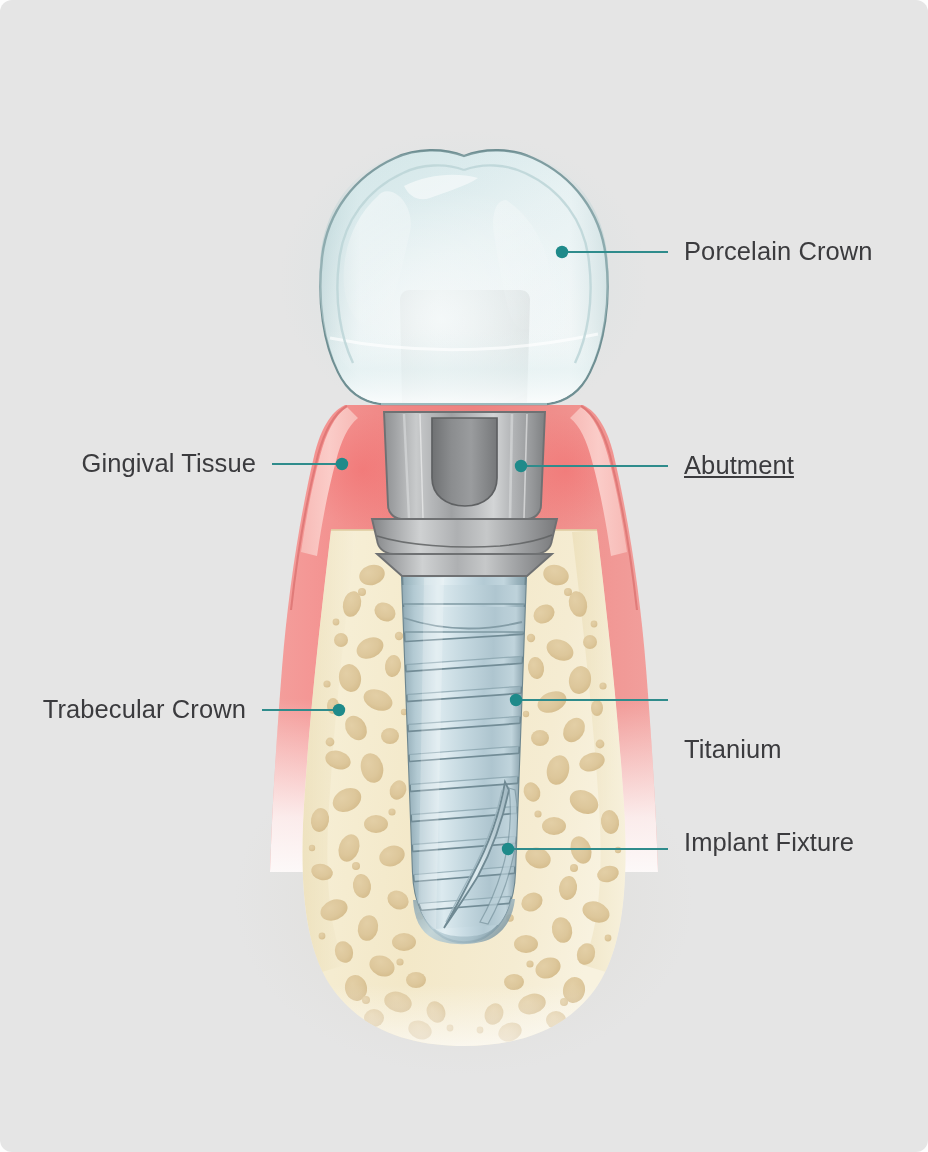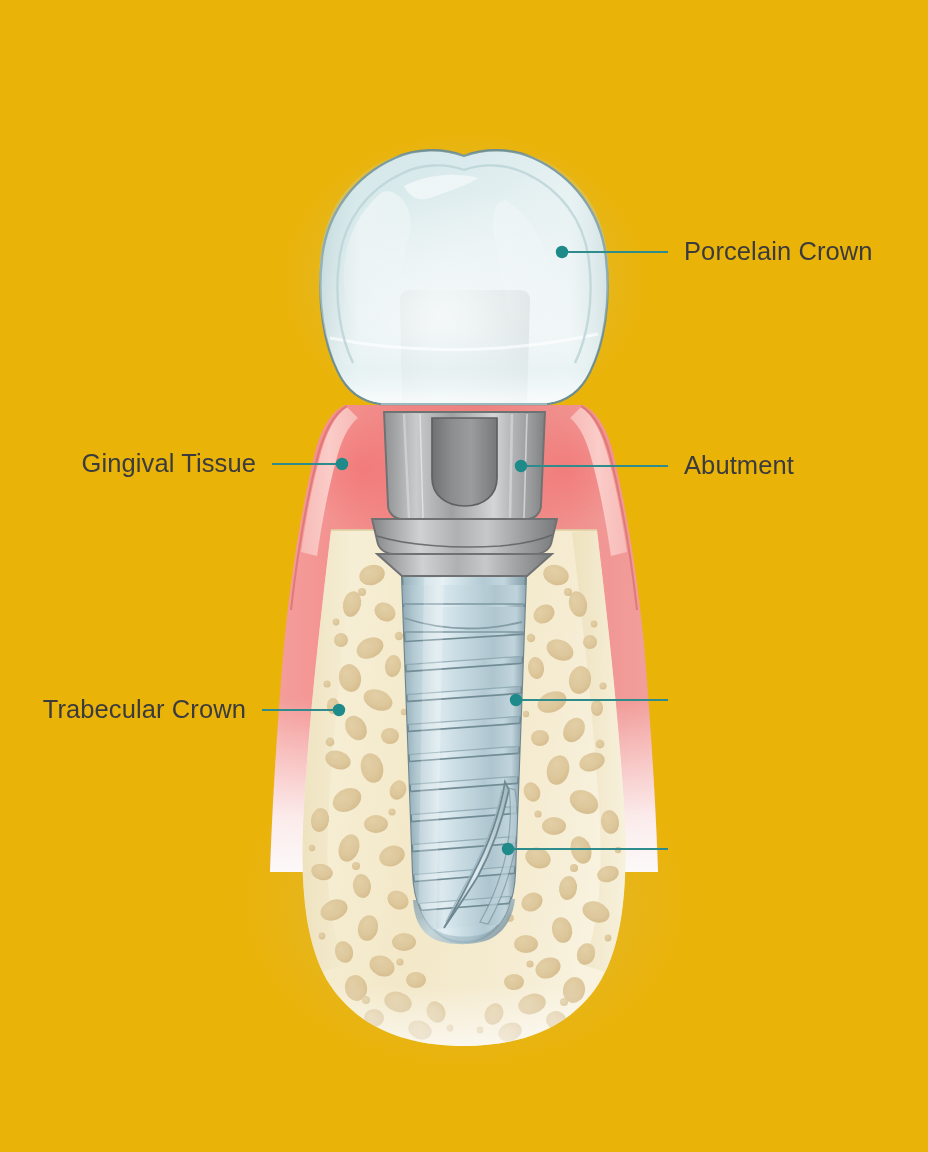--- a/index.html
+++ b/index.html
@@ -36,21 +36,21 @@
     letter-spacing: 0.1px;
     white-space: pre;
     font-weight: 400;
   }
   .callout-label.right { text-align: left; }
   .callout-label.left  { text-align: right; }
 </style>
 </head>
 <body style="background: rgb(253, 253, 253);">
 
-<div id="stage" style="background: #eab308;">
+<div id="stage" style="background: #e5e5e5; border-radius: 12px;">
 
   <svg id="figure" viewBox="0 0 928 1152" xmlns="http://www.w3.org/2000/svg">
     <defs>
 
       <linearGradient id="gumMain" x1="0" y1="0" x2="1" y2="0">
         <stop offset="0" stop-color="#f3a3a0"></stop>
         <stop offset="0.14" stop-color="#f49795"></stop>
         <stop offset="0.34" stop-color="#f08684"></stop>
         <stop offset="0.52" stop-color="#ee8280"></stop>
         <stop offset="0.72" stop-color="#f08f8c"></stop>
@@ -594,21 +594,23 @@
         <line x1="508" y1="849" x2="668" y2="849" stroke="#2f8c8c" stroke-width="2.1"></line>
         <circle cx="508" cy="849" r="6.2" fill="#1f8a8a"></circle>
       </g>
     </g>
   </svg>
 
   <div class="callout-label right" style="left:684px; top:236px;">Porcelain Crown</div>
 
   <div class="callout-label left" style="right:672px; top:448px;">Gingival Tissue</div>
 
-  <div class="callout-label right" style="left:684px; top:450px;">Abutment</div>
+  <div class="callout-label right" style="left:684px; top:450px;text-decoration:underline;">Abutment</div>
 
   <div class="callout-label left" style="right:682px; top:694px;">Trabecular Crown</div>
 
   <div class="callout-label right" style="left:684px; top:672px;">
+    <div>Titanium</div>
+    <div>Implant Fixture</div>
   </div>
 
 
 </div>
 
 </body></html>

